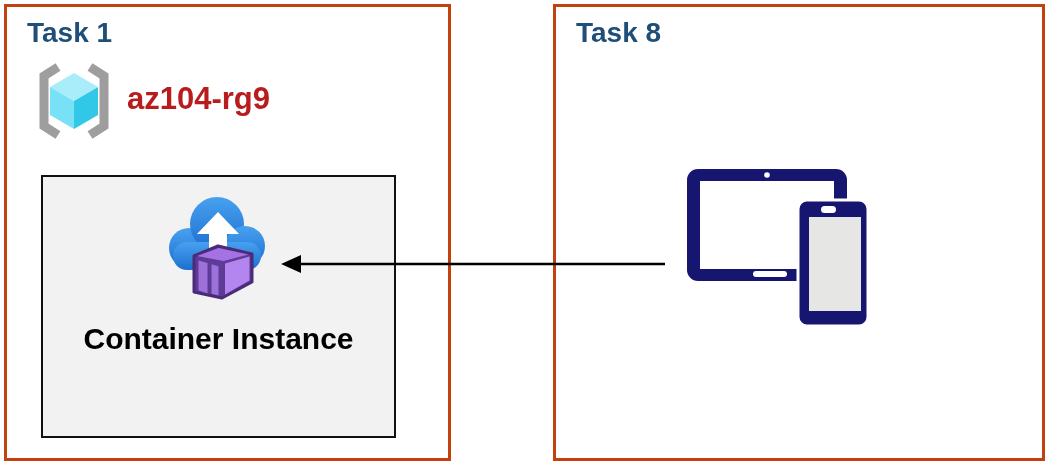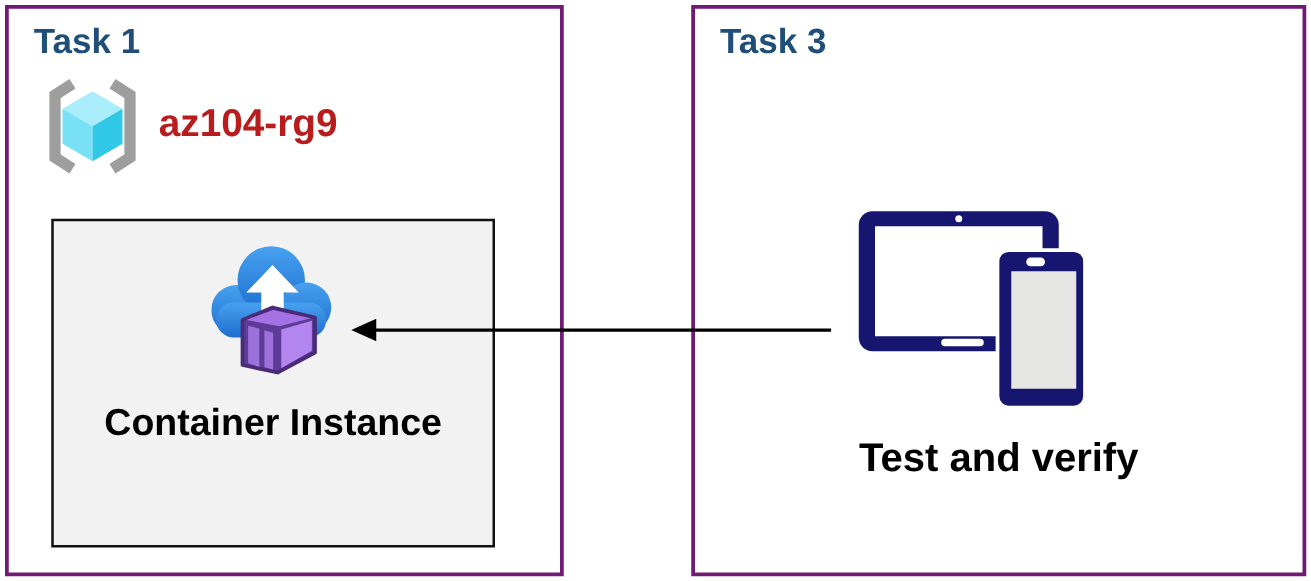--- a/index.html
+++ b/index.html
@@ -7,21 +7,21 @@
     position: relative;
     width: 1049px;
     height: 465px;
     background: #ffffff;
     font-family: "Liberation Sans", sans-serif;
     overflow: hidden;
   }
   .panel {
     position: absolute;
     box-sizing: border-box;
-    border: 3px solid #701a75;
+    border: 3px solid #c2410c;
     background: #ffffff;
   }
   #task1-panel { left: 4px; top: 4px; width: 447px; height: 457px; }
   #task2-panel { left: 553px; top: 4px; width: 492px; height: 457px; }
   .panel-title {
     position: absolute;
     left: 20px; top: 10px;
     font-size: 28px;
     font-weight: 700;
     color: #1F4E79;
@@ -109,36 +109,35 @@
           <polygon points="56,69.5 80.5,62.5 80.5,86.5 56,100.5" fill="#B286EE"></polygon>
           <polygon points="29.5,66.5 38.5,69 38.5,99.5 29.5,96.6" fill="#9C71DA"></polygon>
           <polygon points="42.5,70.2 49.5,72.2 49.5,101.5 42.5,99.8" fill="#9C71DA"></polygon>
         </g>
       </svg>
       <div id="ci-label">Container Instance</div>
     </div>
   </div>
 
   <div id="task2-panel" class="panel">
-    <div class="panel-title">Task 3</div>
+    <div class="panel-title">Task 8</div>
 
     <svg id="devices-icon" viewBox="0 0 195 162">
       <g>
         <rect x="4" y="2" width="160" height="112" rx="11" fill="#161670"></rect>
         <rect x="17" y="14" width="134" height="88" fill="#ffffff"></rect>
         <circle cx="84" cy="8" r="2.8" fill="#ffffff"></circle>
         <rect x="70" y="104" width="34" height="6" rx="3" fill="#ffffff"></rect>
       </g>
       <g>
         <rect x="115" y="33" width="70" height="126" rx="9" fill="#161670" stroke="#ffffff" stroke-width="3"></rect>
         <rect x="126" y="50" width="52" height="94" fill="#E6E6E5"></rect>
         <rect x="138" y="39" width="15" height="7" rx="3.5" fill="#ffffff"></rect>
       </g>
     </svg>
-    <div id="devices-label">Test and verify</div>
   </div>
 
   <svg id="arrow-connector" viewBox="0 0 384 26">
     <line x1="15" y1="13" x2="384" y2="13" stroke="#000000" stroke-width="2.6"></line>
     <polygon points="0,13 20,4 20,22" fill="#000000"></polygon>
   </svg>
 
 </div>
 
 </body></html>

